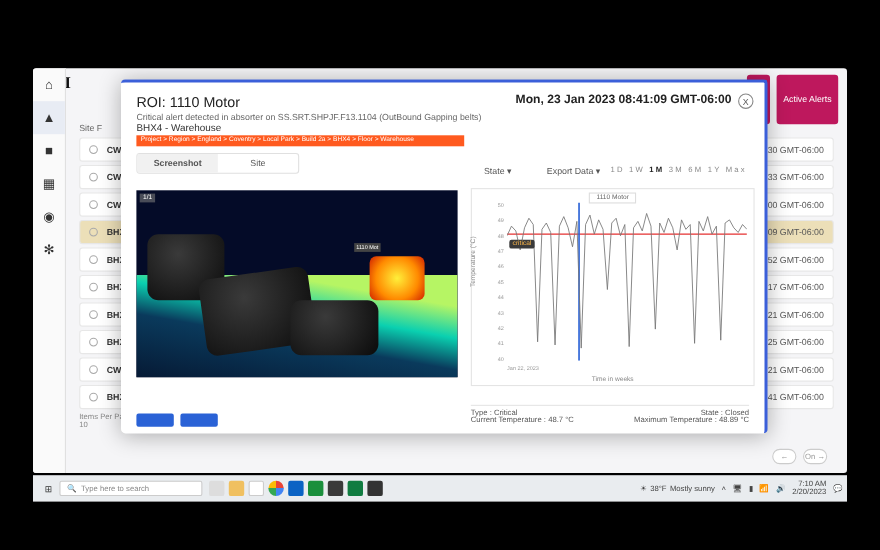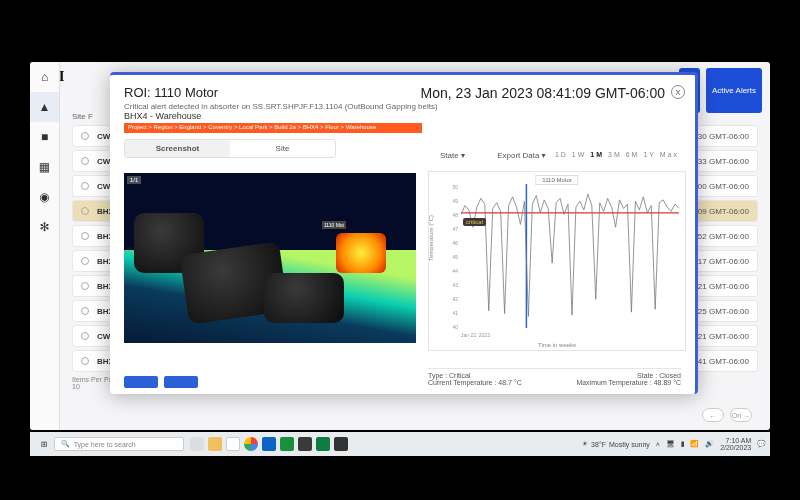--- a/index.html
+++ b/index.html
@@ -5,42 +5,42 @@
 *{box-sizing:border-box;margin:0;padding:0;font-family:Arial,Helvetica,sans-serif}
 html,body{background:#000;width:800px;height:500px;overflow:hidden}
 .screen{position:absolute;left:30px;top:62px;width:740px;height:368px;background:#f5f5f7;border-radius:3px;overflow:hidden}
 .leftrail{position:absolute;left:0;top:0;width:30px;height:100%;background:#fafafa;border-right:1px solid #e0e0e0}
 .leftrail .ritem{height:30px;display:flex;align-items:center;justify-content:center;color:#333;font-size:12px}
 .leftrail .ritem.active{background:#e8ecf4}
 .brand{position:absolute;left:8px;top:6px;font-family:Georgia,serif;font-weight:bold;font-size:15px;letter-spacing:2px;color:#111}
 .topbar{position:absolute;right:8px;top:6px;display:flex;align-items:center;gap:6px}
 .userblk{text-align:right;font-size:9px;color:#333;line-height:1.1}
 .avatar{width:16px;height:16px;border-radius:50%;background:#bbb;display:inline-block}
-.blue-btn{background:#1d4ed8;color:#fff;font-size:8px;padding:18px 6px;border-radius:3px}
+.blue-btn{background:#be185d;color:#fff;font-size:8px;padding:18px 6px;border-radius:3px}
 .listarea{position:absolute;left:30px;top:40px;right:0;bottom:0;padding:10px 12px}
 .lbl-site{font-size:8px;color:#666;margin-bottom:4px}
 .row{background:#fff;border:1px solid #e7e7e7;border-radius:3px;padding:4px 8px;margin-bottom:3px;height:22px;display:flex;align-items:center}
 .row.sel{background:#ecdfb8}
 .row .dot{width:8px;height:8px;border:1px solid #aaa;border-radius:50%;margin-right:8px}
 .row .nm{font-size:8px;color:#333;font-weight:bold}
 .row .sub{font-size:6px;color:#999;margin-left:2px}
 .row .ts{margin-left:auto;font-size:8px;color:#555}
 .itemsper{font-size:7px;color:#888;margin-top:4px}
 .pager{position:absolute;right:18px;bottom:8px;display:flex;gap:6px;align-items:center}
 .pager .pbtn{width:22px;height:14px;border:1px solid #ccc;border-radius:8px;font-size:7px;display:flex;align-items:center;justify-content:center;color:#999;background:#fff}
 
 
 .modal{position:absolute;left:110px;top:72px;width:588px;height:322px;background:#fff;border-radius:4px;box-shadow:0 2px 20px rgba(0,0,0,.3);border-top:3px solid #3b5fd9;border-right:3px solid #3b5fd9;overflow:hidden;padding:10px 14px}
 .mtitle{font-size:13px;font-weight:normal;color:#222}
 .msub{font-size:8px;color:#666;margin-top:2px}
-.mdate{position:absolute;right:30px;top:10px;font-size:14px;font-weight:normal;color:#222}
+.mdate{position:absolute;right:30px;top:10px;font-size:11px;font-weight:bold;color:#222}
 .closex{position:absolute;right:10px;top:10px;width:14px;height:14px;border:1px solid #888;border-radius:50%;font-size:8px;display:flex;align-items:center;justify-content:center;color:#555}
 .loc{font-size:9px;color:#333;}
 .orangebar{margin-top:2px;height:10px;width:298px;background:#ff5a1f;color:#fff;font-size:6px;padding:1px 4px;white-space:nowrap;overflow:hidden}
-.tabrow{display:flex;border:1px solid #e0e0e0;border-radius:3px;width:212px;margin-top:6px;font-size:8px}
+.tabrow{display:flex;border:1px solid #e0e0e0;border-radius:3px;width:148px;margin-top:6px;font-size:8px}
 .tab{flex:1;text-align:center;padding:4px 0;color:#555}
 .tab.active{background:#f1f1f1;font-weight:bold}
 .controls{position:absolute;left:330px;top:76px;font-size:8px;color:#555}
 .controls .c2{margin-left:30px}
 .range{position:absolute;right:16px;top:76px;font-size:7px;color:#888;letter-spacing:2px}
 .range .on{color:#222;font-weight:bold}
 
 .thermal{position:absolute;left:14px;top:98px;width:292px;height:170px;background:#040b28;overflow:hidden}
 .thermal .badge{position:absolute;left:3px;top:3px;background:rgba(120,120,120,.6);color:#fff;font-size:6px;padding:1px 3px}
 .therm-body{position:absolute;inset:0}

